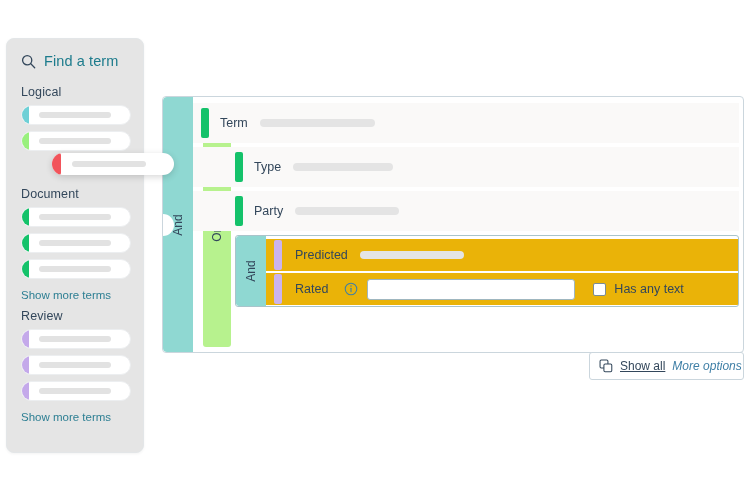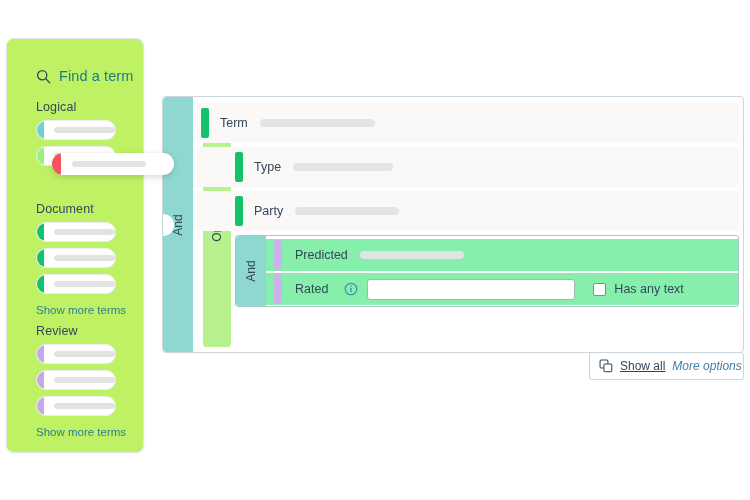--- a/index.html
+++ b/index.html
@@ -16,26 +16,26 @@
     overflow: hidden;
   }
 
   
   .sidebar {
     position: absolute;
     left: 6px;
     top: 38px;
     width: 138px;
     height: 415px;
-    background: #bef264;
+    background: #e5e5e5;
     border: 1px solid #e3e6e8;
     border-radius: 8px;
     box-shadow: 0 1px 3px rgba(0,0,0,0.05);
     box-sizing: border-box;
-    padding: 15px;
+    padding: 0;
   }
   .search-row {
     display: flex;
     align-items: center;
     gap: 8px;
     padding: 14px 0 10px 14px;
   }
   .search-icon {
     width: 15px;
     height: 15px;
@@ -206,21 +206,21 @@
     background: #8fd8d2;
     border-radius: 3px 0 0 3px;
   }
   .nested-rows {
     position: absolute;
     left: 30px; top: 0; right: 0; bottom: 0;
   }
   .nrow {
     position: absolute;
     left: 0; right: 0;
-    background: #86efac;
+    background: #eab308;
     display: flex;
     align-items: center;
   }
   .nrow-bar {
     width: 8px;
     height: 30px;
     border-radius: 2px;
     background: #cbb4ec;
     flex: 0 0 auto;
     margin-left: 8px;

